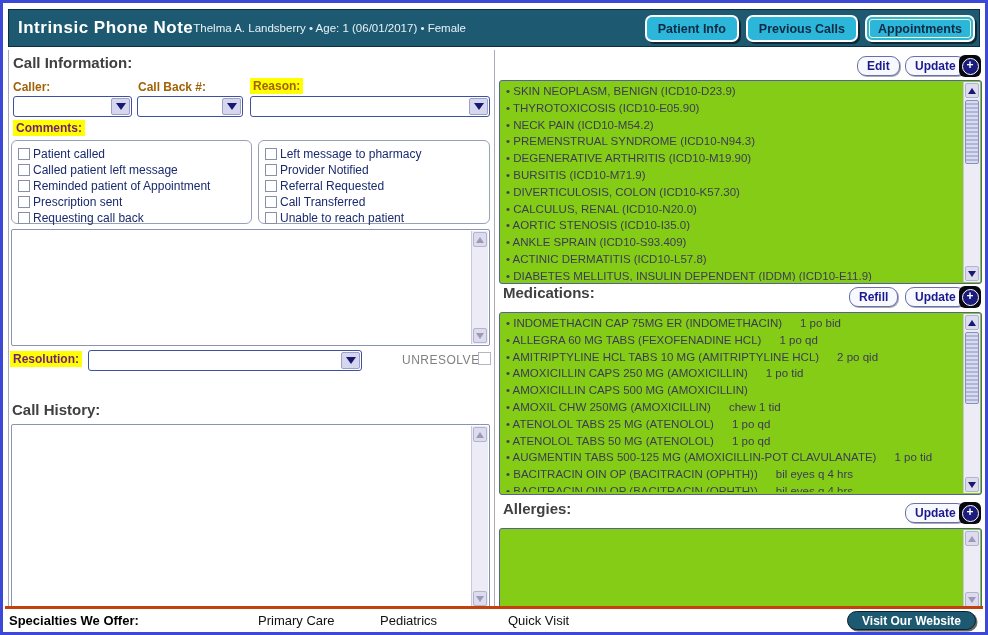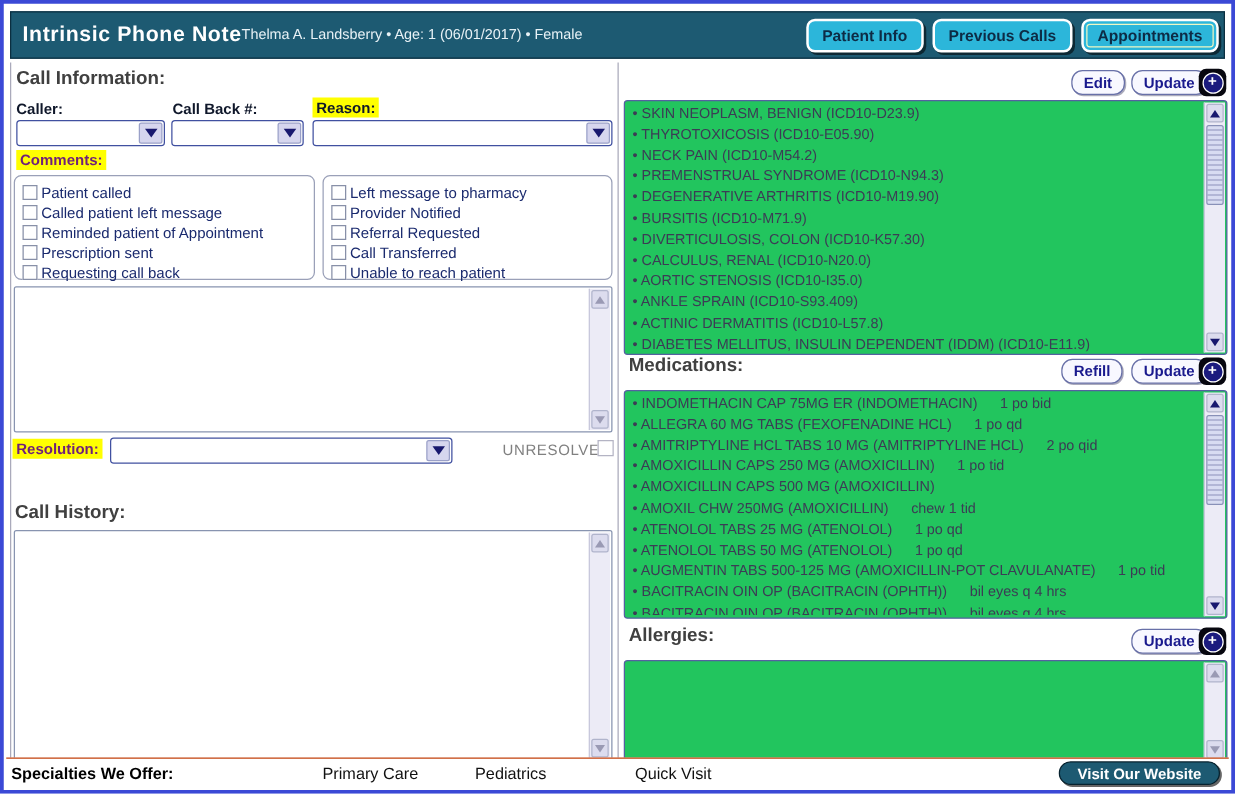--- a/index.html
+++ b/index.html
@@ -16,21 +16,21 @@
     color:#0d2b45; font-family:"Liberation Sans",sans-serif; font-size:12.5px; font-weight:bold;
     box-shadow:2px 2px 0 rgba(0,0,0,.55); cursor:pointer; }
   .tb-btn.focused { outline:1px solid #eef7c4; outline-offset:-5px; }
 
   
   .left-panel { position:absolute; left:5px; top:47px; width:487px; height:563px; background:#fff;
      border-left:1px solid #aab; border-right:1px solid #aab; }
   .right-panel { position:absolute; left:494px; top:47px; width:487px; height:563px; background:#fff; }
 
   .section-heading { position:absolute; font-size:15px; font-weight:bold; color:#404040; white-space:nowrap; }
-  .field-label { position:absolute; font-size:12px; font-weight:bold; color:#0f172a; white-space:nowrap; }
+  .field-label { position:absolute; font-size:12px; font-weight:bold; color:#a16207; white-space:nowrap; }
   .hl { background:#ffff00; padding:1px 3px; }
   .hl-purple { color:#701f7a; }
 
   
   .combo { position:absolute; height:21px; background:#fff; border:1px solid #4050a0; border-radius:3px; }
   .combo .combo-btn { position:absolute; right:1px; top:1px; bottom:1px; width:19px; background:#d6d6ee;
     border:1px solid #9aa0c8; border-radius:2px; display:flex; align-items:center; justify-content:center; cursor:pointer; }
   .tri-down { width:0; height:0; border-left:5px solid transparent; border-right:5px solid transparent; border-top:7px solid #18186e; }
   .tri-up-s { width:0; height:0; border-left:4px solid transparent; border-right:4px solid transparent; border-bottom:6px solid #18186e; }
   .tri-down-s { width:0; height:0; border-left:4px solid transparent; border-right:4px solid transparent; border-top:6px solid #18186e; }
@@ -46,40 +46,40 @@
   
   .ta { position:absolute; background:#fff; border:1px solid #8894b0; border-radius:2px; }
   .sb { position:absolute; top:1px; bottom:1px; right:1px; width:17px; background:#ecebf6; border-left:1px solid #c8c8dc; }
   .sb-btn { position:absolute; left:1px; right:1px; height:15px; background:#dcdcEE; border:1px solid #b0b4cc; border-radius:2px;
      display:flex; align-items:center; justify-content:center; cursor:pointer; }
   .sb-btn.up { top:1px; } .sb-btn.down { bottom:1px; }
   .sb-thumb { position:absolute; left:1px; right:1px; top:18px; border:1px solid #8890b8; border-radius:2px;
      background:repeating-linear-gradient(180deg,#d8dcf2 0 2px,#b2b6d6 2px 4px); cursor:grab; }
 
   
-  .list-pane { position:absolute; background:#22c55e; border:1px solid #5560a0; border-radius:3px; }
+  .list-pane { position:absolute; background:#84cc16; border:1px solid #5560a0; border-radius:3px; }
   .list-items { position:absolute; inset:2px 20px 2px 6px; overflow:hidden; }
   .list-items li { list-style:none; font-size:11.5px; color:#3c3c55; line-height:16.8px; white-space:nowrap; }
   .list-items li::before { content:"• "; }
   .med-sig { margin-left:18px; }
 
   .mini-btn { position:absolute; height:20px; padding:0 9px; background:#f8f8ff; border:1.5px solid #6870a8; border-radius:9px;
     color:#1a1a8e; font-family:"Liberation Sans",sans-serif; font-size:12px; font-weight:bold; box-shadow:1px 1px 0 #aab; cursor:pointer; }
   .plus-btn { position:absolute; width:22px; height:22px; background:#07070f; border:none; border-radius:6px;
     display:flex; align-items:center; justify-content:center; cursor:pointer; padding:0; }
   .plus-circle { width:17px; height:17px; background:#1b1b7e; border:1.5px solid #fff; border-radius:50%;
     color:#fff; font-size:12px; font-weight:bold; line-height:13px; text-align:center; }
 
   .unresolved-label { position:absolute; font-size:12px; color:#808080; letter-spacing:.5px; }
   .unresolved-cb { position:absolute; width:13px; height:13px; border:1px solid #b4b4c4; background:#fff; cursor:pointer; }
 
   .allergy-text { font-size:12px; color:#30303c; padding:5px 8px; }
 
   
-  .footer { position:absolute; left:2px; right:2px; bottom:3px; height:23px; background:#fff; border-top:1px solid #c2410c; }
+  .footer { position:absolute; left:2px; right:2px; bottom:3px; height:23px; background:#fff; border-top:3px solid #c2410c; }
   .footer-label { position:absolute; left:4px; top:4px; font-size:13px; font-weight:bold; color:#000; }
   .specialty { position:absolute; top:4px; font-size:13px; color:#111; white-space:nowrap; }
   .website-btn { position:absolute; right:7px; top:2px; height:19px; padding:0 14px; background:#1d5a72; border:1px solid #07222e;
     border-radius:10px; color:#fff; font-family:"Liberation Sans",sans-serif; font-size:12px; font-weight:bold;
     box-shadow:1.5px 1.5px 0 rgba(0,0,0,.6); cursor:pointer; }
 </style>
 </head>
 <body>
 
 <div class="window">

